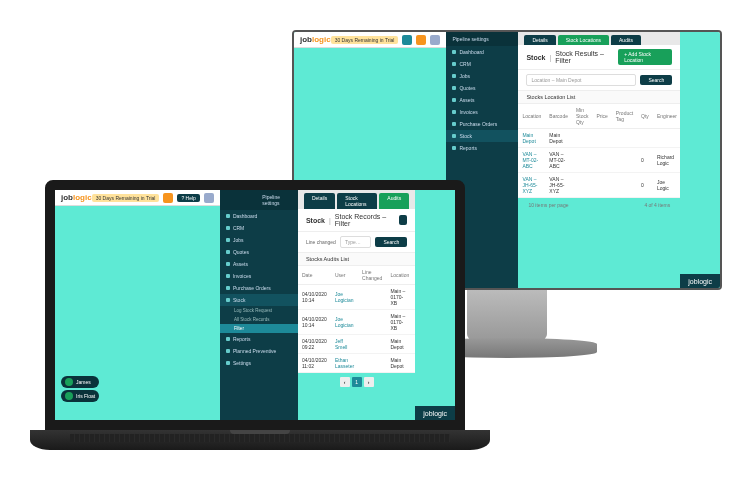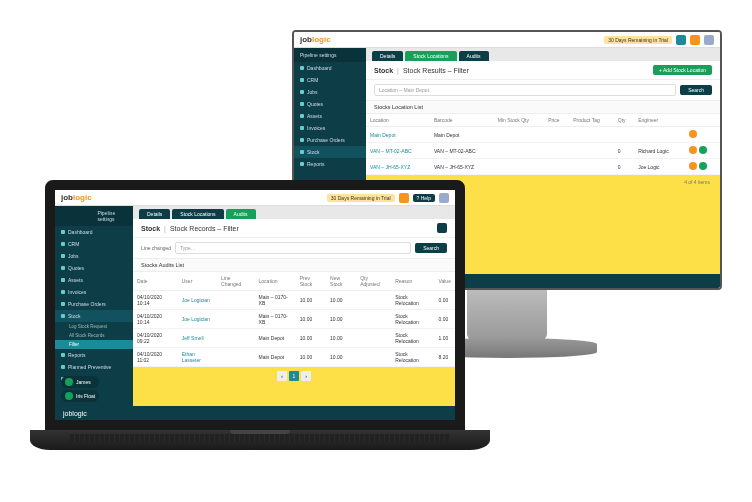--- a/index.html
+++ b/index.html
@@ -12,21 +12,21 @@
 .monitor-base{width:180px;height:20px;background:linear-gradient(#999,#777);margin:-2px auto 0;border-radius:50%/30%}
 
 
 .laptop{position:absolute;left:30px;top:180px;width:450px;height:300px;perspective:1200px}
 .laptop-screen{width:420px;height:250px;background:#1a1a1a;border:10px solid #1a1a1a;border-radius:8px 8px 0 0;margin:0 auto;overflow:hidden}
 .laptop-base{width:460px;height:20px;background:linear-gradient(#333,#1a1a1a);border-radius:0 0 20px 20px/0 0 10px 10px;margin:0 auto;position:relative}
 .laptop-base::before{content:"";position:absolute;top:0;left:50%;transform:translateX(-50%);width:60px;height:4px;background:#444;border-radius:0 0 4px 4px}
 .kbd{position:absolute;top:4px;left:40px;right:40px;height:8px;background:repeating-linear-gradient(90deg,#222 0 4px,#2a2a2a 4px 5px)}
 
 
-.app{display:flex;flex-direction:column;width:100%;height:100%;font-size:6px;background:#fde047}
+.app{display:flex;flex-direction:row;width:100%;height:100%;font-size:6px;background:#5eead4}
 .topbar{display:flex;align-items:center;height:16px;background:#fff;border-bottom:1px solid #ddd;padding:0 6px}
 .logo{font-weight:bold;color:#f7941e;font-size:8px}
 .logo span{color:#333}
 .top-right{margin-left:auto;display:flex;gap:4px;align-items:center}
 .trial{background:#ffe29b;padding:1px 4px;border-radius:2px;font-size:5px;color:#333}
 .top-icon{width:10px;height:10px;background:#1d8a99;border-radius:2px}
 .top-icon.bell{background:#f7941e}
 .top-icon.user{background:#9ac}
 .content{display:flex;flex:1;overflow:hidden}
 .sidebar{width:72px;background:#0d3d47;color:#cde;display:flex;flex-direction:column;font-size:5px}

